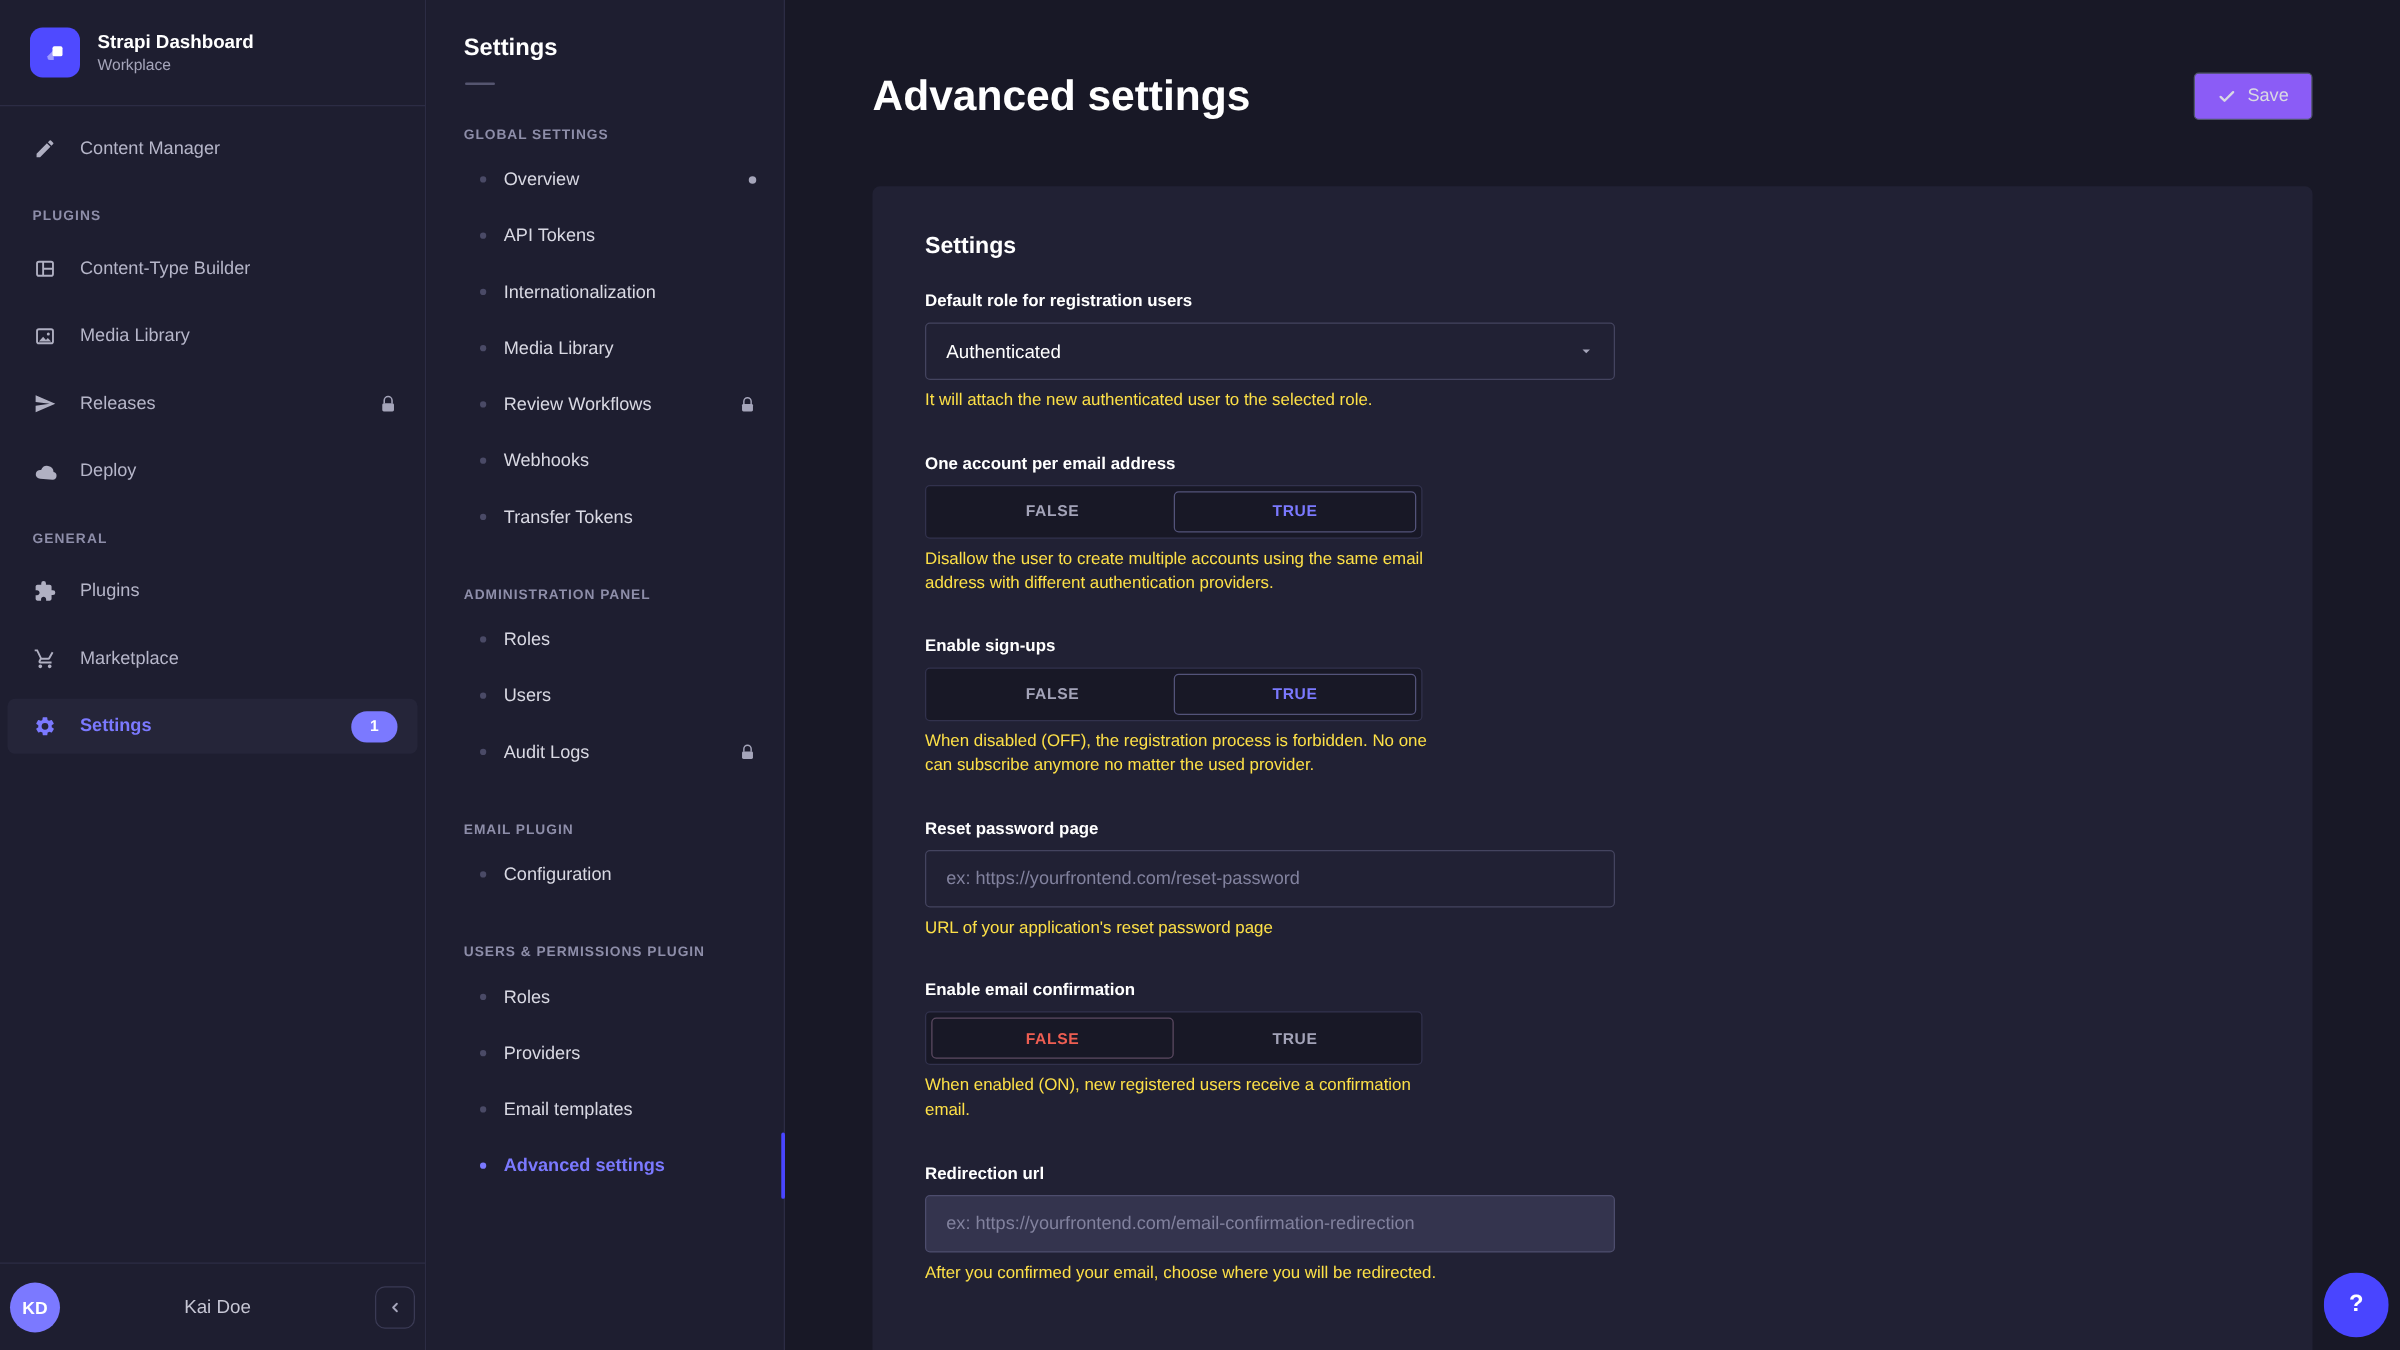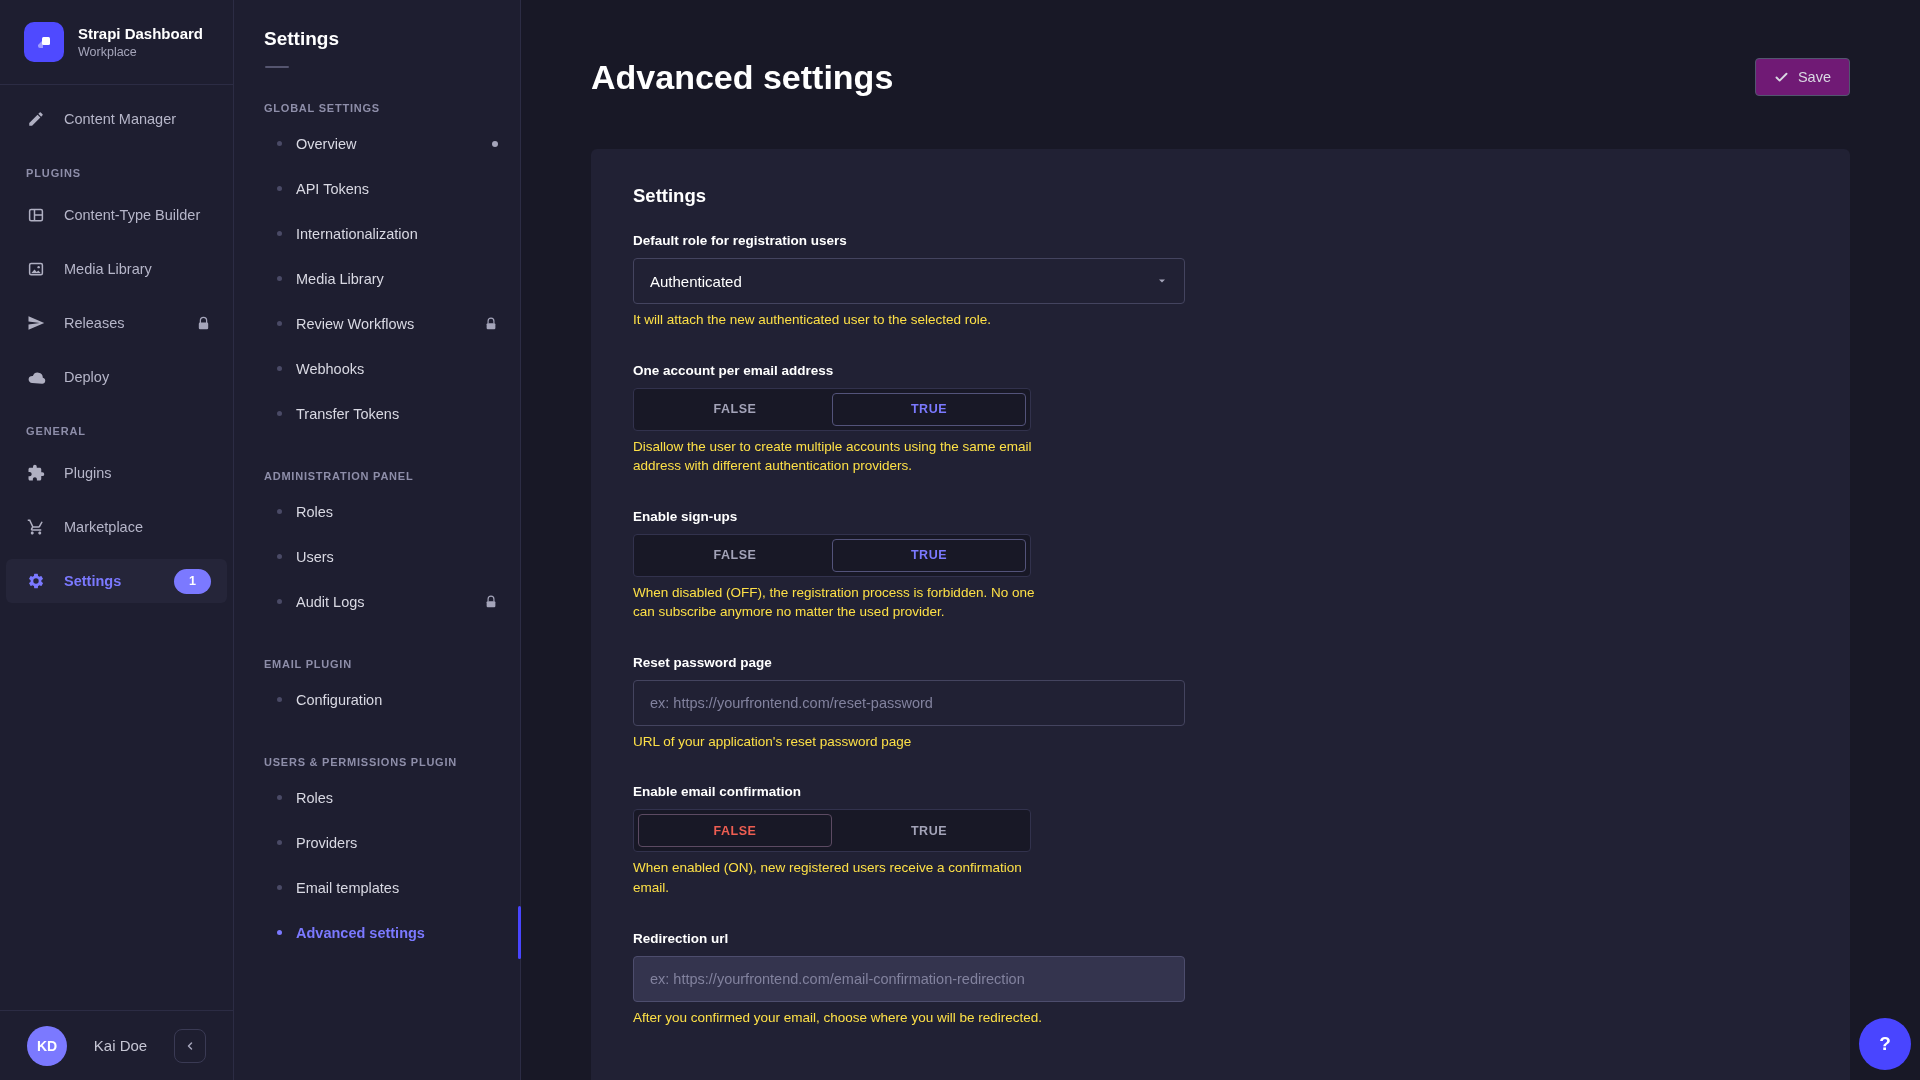--- a/index.html
+++ b/index.html
@@ -4,55 +4,55 @@
 <style>
   * { margin:0; padding:0; box-sizing:border-box; }
   html,body { width:1920px; height:1080px; overflow:hidden; }
   body {
     display:flex;
     background:#181826;
     font-family:"Liberation Sans", sans-serif;
     color:#fff;
   }
   
-  .sidebar { width:234px; background:#1e1e30; border-right:1px solid #2c2c44; display:flex; flex-direction:column; flex-shrink:0; }
+  .sidebar { width:341px; background:#1e1e30; border-right:1px solid #2c2c44; display:flex; flex-direction:column; flex-shrink:0; }
   .brand { display:flex; align-items:center; gap:14px; padding:22px 24px; border-bottom:1px solid #2c2c44; cursor:pointer; }
   .logo { width:40px; height:40px; border-radius:10px; background:#4f4aff; display:flex; align-items:center; justify-content:center; flex-shrink:0; }
   .brand-title { font-size:15px; font-weight:700; color:#fff; }
   .brand-sub { font-size:12.5px; color:#a5a5ba; margin-top:3px; }
   .nav { padding-top:12px; }
   .nav-item { height:44px; display:flex; align-items:center; gap:18px; margin:0 6px 10px; padding:0 16px 0 20px; border-radius:6px; color:#b6b6c9; font-size:14.5px; cursor:pointer; }
   .nav-item.active { background:#252539; color:#7b79ff; font-weight:700; }
   .nav-icon { width:20px; height:20px; color:#b0b0c2; flex-shrink:0; display:flex; align-items:center; justify-content:center; }
   .nav-item.active .nav-icon { color:#7b79ff; }
   .nav-header { margin:26px 0 14px; padding:0 26px; font-size:11px; font-weight:700; letter-spacing:.08em; color:#8e8ea9; }
   .lock { margin-left:auto; display:flex; color:#a5a5ba; }
   .badge { margin-left:auto; background:#7b79ff; color:#fff; font-size:12.5px; font-weight:700; min-width:37px; height:25px; border-radius:13px; display:flex; align-items:center; justify-content:center; }
-  .user-bar { margin-top:auto; border-top:1px solid #2c2c44; height:70px; display:flex; align-items:center; padding:0 27px; }
+  .user-bar { margin-top:auto; border-top:1px solid #2c2c44; height:70px; display:flex; align-items:center; padding:0 8px; }
   .avatar { width:40px; height:40px; border-radius:50%; background:#7b79ff; color:#fff; font-size:14px; font-weight:700; display:flex; align-items:center; justify-content:center; cursor:pointer; flex-shrink:0; }
   .user-name { flex:1; text-align:center; color:#c6c6d4; font-size:15px; }
   .collapse-btn { width:32px; height:34px; border:1px solid #3a3a54; border-radius:8px; background:transparent; color:#a5a5ba; display:flex; align-items:center; justify-content:center; cursor:pointer; flex-shrink:0; }
   
   .subnav { width:287px; background:#1e1e30; border-right:1px solid #2c2c44; flex-shrink:0; padding-top:28px; }
   .subnav-title { padding:0 24px 0 30px; font-size:19px; font-weight:700; color:#fff; }
   .subnav-rule { width:24px; height:2px; border-radius:1px; background:#55556f; margin:16px 0 0 31px; }
   .subnav-group { margin-top:34px; }
   .group-header { padding:0 28px 0 30px; font-size:11px; font-weight:700; letter-spacing:.07em; color:#8e8ea9; margin-bottom:7px; }
   .subnav-item { height:45px; display:flex; align-items:center; padding:0 22px 0 43px; font-size:14.5px; color:#d9d9e3; position:relative; cursor:pointer; }
   .bullet { width:5px; height:5px; border-radius:50%; background:#4a4a66; margin-right:14px; flex-shrink:0; }
   .subnav-item.active { color:#7b79ff; font-weight:700; }
   .subnav-item.active .bullet { background:#7b79ff; }
   .active-bar { position:absolute; right:-1px; top:-4px; bottom:-4px; width:3px; border-radius:2px; background:#4945ff; }
   .notif-dot { width:6px; height:6px; border-radius:50%; background:#a5a5ba; margin-left:auto; }
   .lock-sm { margin-left:auto; display:flex; color:#a5a5ba; }
   
   .content { flex:1; padding:56px 70px 0; min-width:0; }
   .content-header { display:flex; align-items:flex-start; justify-content:space-between; }
   .page-title { font-size:34px; line-height:42px; font-weight:700; color:#fff; }
-  .save-btn { display:flex; align-items:center; gap:9px; background:#701a75; border:1px solid #52566f; color:#d9d9e3; font-size:14.5px; height:38px; padding:0 18px; border-radius:4px; cursor:pointer; margin-top:2px; font-family:inherit; }
+  .save-btn { display:flex; align-items:center; gap:9px; background:#8b5cf6; border:1px solid #52566f; color:#d9d9e3; font-size:14.5px; height:38px; padding:0 18px; border-radius:4px; cursor:pointer; margin-top:2px; font-family:inherit; }
   .card { margin-top:51px; background:#212134; border-radius:6px; padding:36px 42px; min-height:914px; }
   .card-heading { font-size:18.5px; font-weight:700; color:#fff; margin-bottom:26px; }
   .field { margin-bottom:33px; }
   .field--narrow { width:412px; }
   .field-label { font-size:13.5px; font-weight:700; color:#fff; margin-bottom:10px; }
   .select { width:552px; height:46px; border:1px solid #44445f; border-radius:4px; background:#212134; display:flex; align-items:center; padding:0 16px; cursor:pointer; }
   .select-value { flex:1; font-size:15px; color:#fff; }
   .select-chevron { color:#a5a5ba; display:flex; }
   .text-input { display:block; width:552px; height:46px; border:1px solid #44445f; border-radius:4px; background:#212134; color:#fff; font-size:14.5px; padding:0 16px; font-family:inherit; outline:none; }
   .text-input::placeholder { color:#82829e; }

